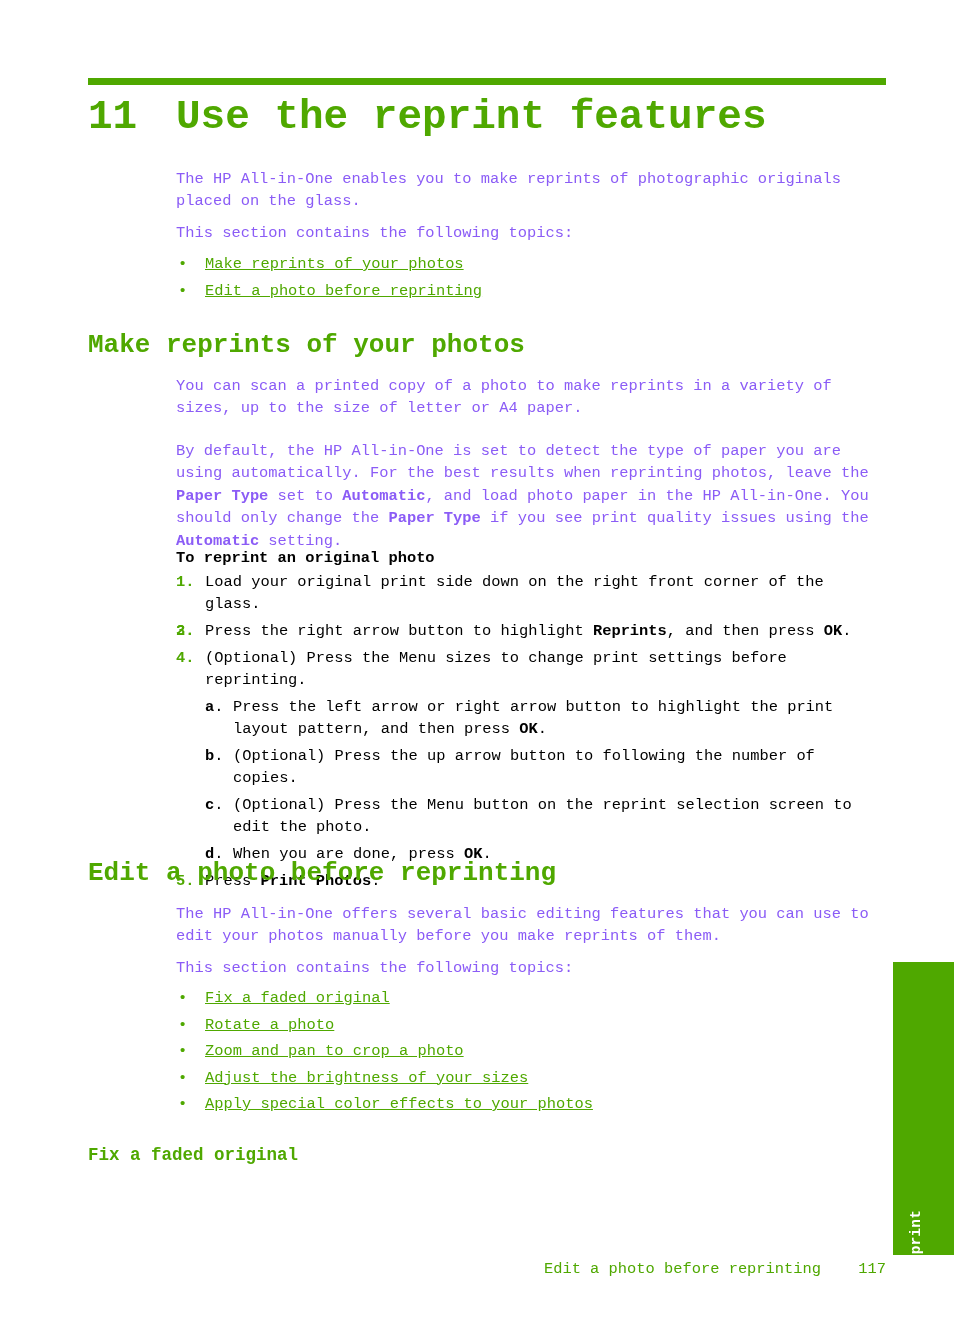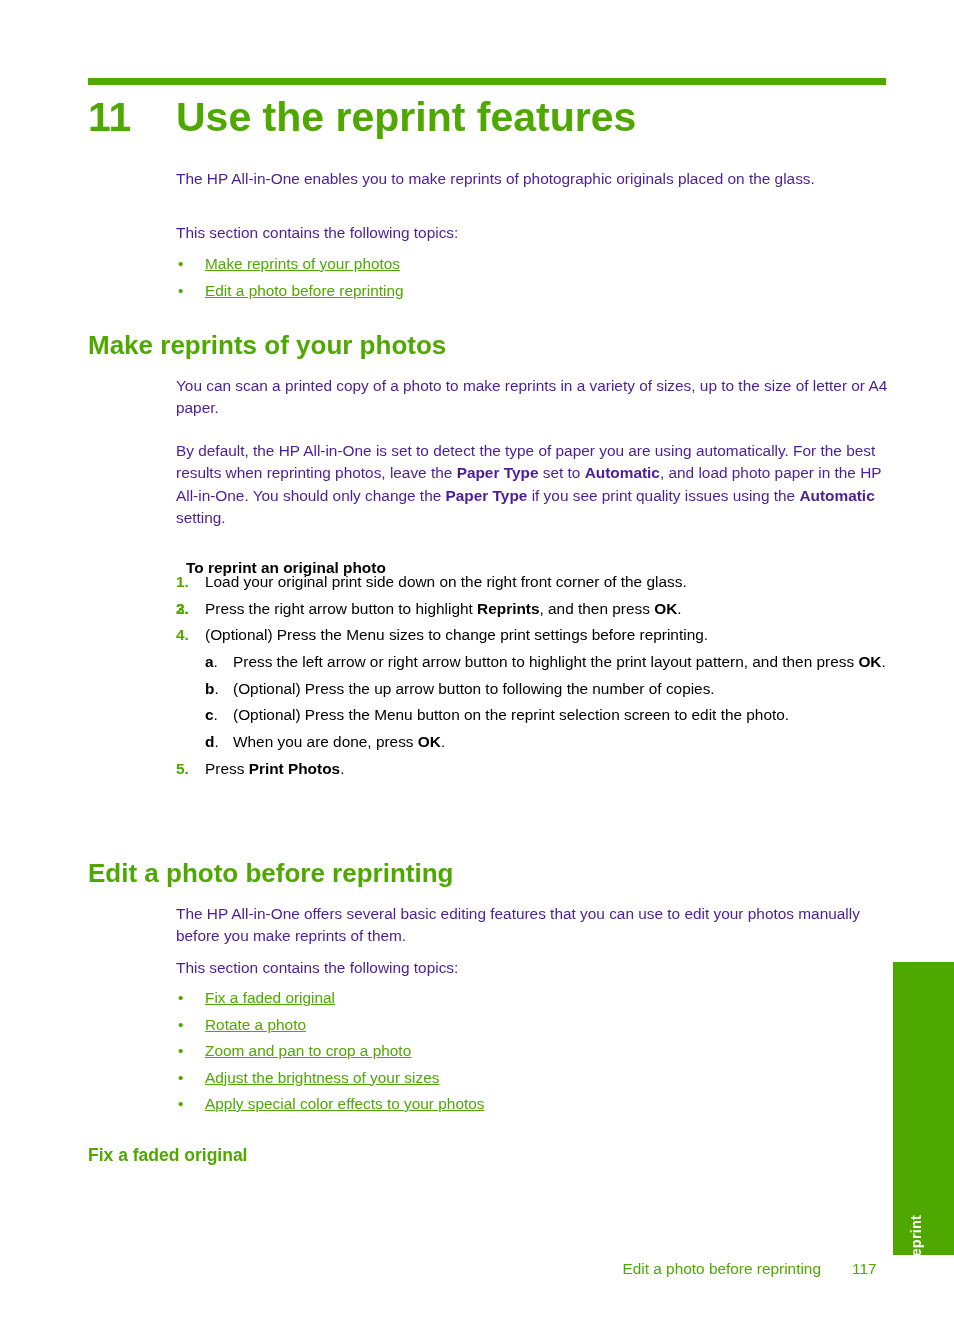--- a/index.html
+++ b/index.html
@@ -5,21 +5,21 @@
   html, body { margin:0; padding:0; }
   body {
     width:954px; height:1321px;
     background:#ffffff;
     font-family:"Liberation Sans", sans-serif;
     color:#000000;
     position:relative;
     overflow:hidden;
     -webkit-font-smoothing:antialiased;
   }
-  .page { position:relative; width:954px; height:1097px; }
+  .page { position:relative; width:954px; height:1097px;font-family:Liberation Mono, monospace; }
 
   
   .chapter-rule{
     position:absolute; left:88px; top:78px;
     width:798px; height:7px;
     background:#4FA800;
   }
   .chapter-head{
     position:absolute; left:88px; top:92px;
     width:800px; height:58px;
@@ -31,21 +31,21 @@
   }
   .chapter-head .num{ display:inline-block; width:88px; }
   .chapter-head .ttl{ display:inline; }
 
   
   .body-col{ position:absolute; left:176px; width:712px; }
   p.para{
     margin:0;
     font-size:15.4px;
     line-height:22.4px;
-    color:#4c1d95;
+    color:#8b5cf6;
     text-align:left;
   }
   b, strong{ font-weight:bold; }
 
   
   h2.sect{
     position:absolute; left:88px;
     margin:0; padding:0;
     color:#4FA800;
     font-size:26px;
@@ -85,21 +85,21 @@
   ul.toclist li a{
     color:#4FA800;
     text-decoration:underline;
     font-size:15.4px;
     cursor:pointer;
   }
 
   
   .proc-title{
     position:absolute; left:176px;
-    margin:10px;
+    margin:0;
     font-size:15.4px; font-weight:bold; line-height:22px;
   }
   ol.steps{
     position:absolute; left:176px; width:712px;
     margin:0; padding:0; list-style:none;
   }
   ol.steps > li{
     position:relative;
     padding-left:29px;
     margin-bottom:4.3px;
@@ -156,21 +156,21 @@
     position:absolute;
     left:0; top:1258px;
     width:886px;
     text-align:right;
     color:#4FA800;
     font-size:15.4px;
     line-height:22px;
     white-space:nowrap;
   }
   .footer .fsect{ margin-right:31px; }
-  .footer .fpage{ display:inline-block; width:34px; text-align:left; }
+  .footer .fpage{ display:inline-block; width:34px; text-align:right; }
 </style>
 </head>
 <body>
 
 <div class="page">
 
   <div class="chapter-rule"></div>
   <div class="chapter-head">
     <span class="num">11</span><span class="ttl">Use the reprint features</span>
   </div>

